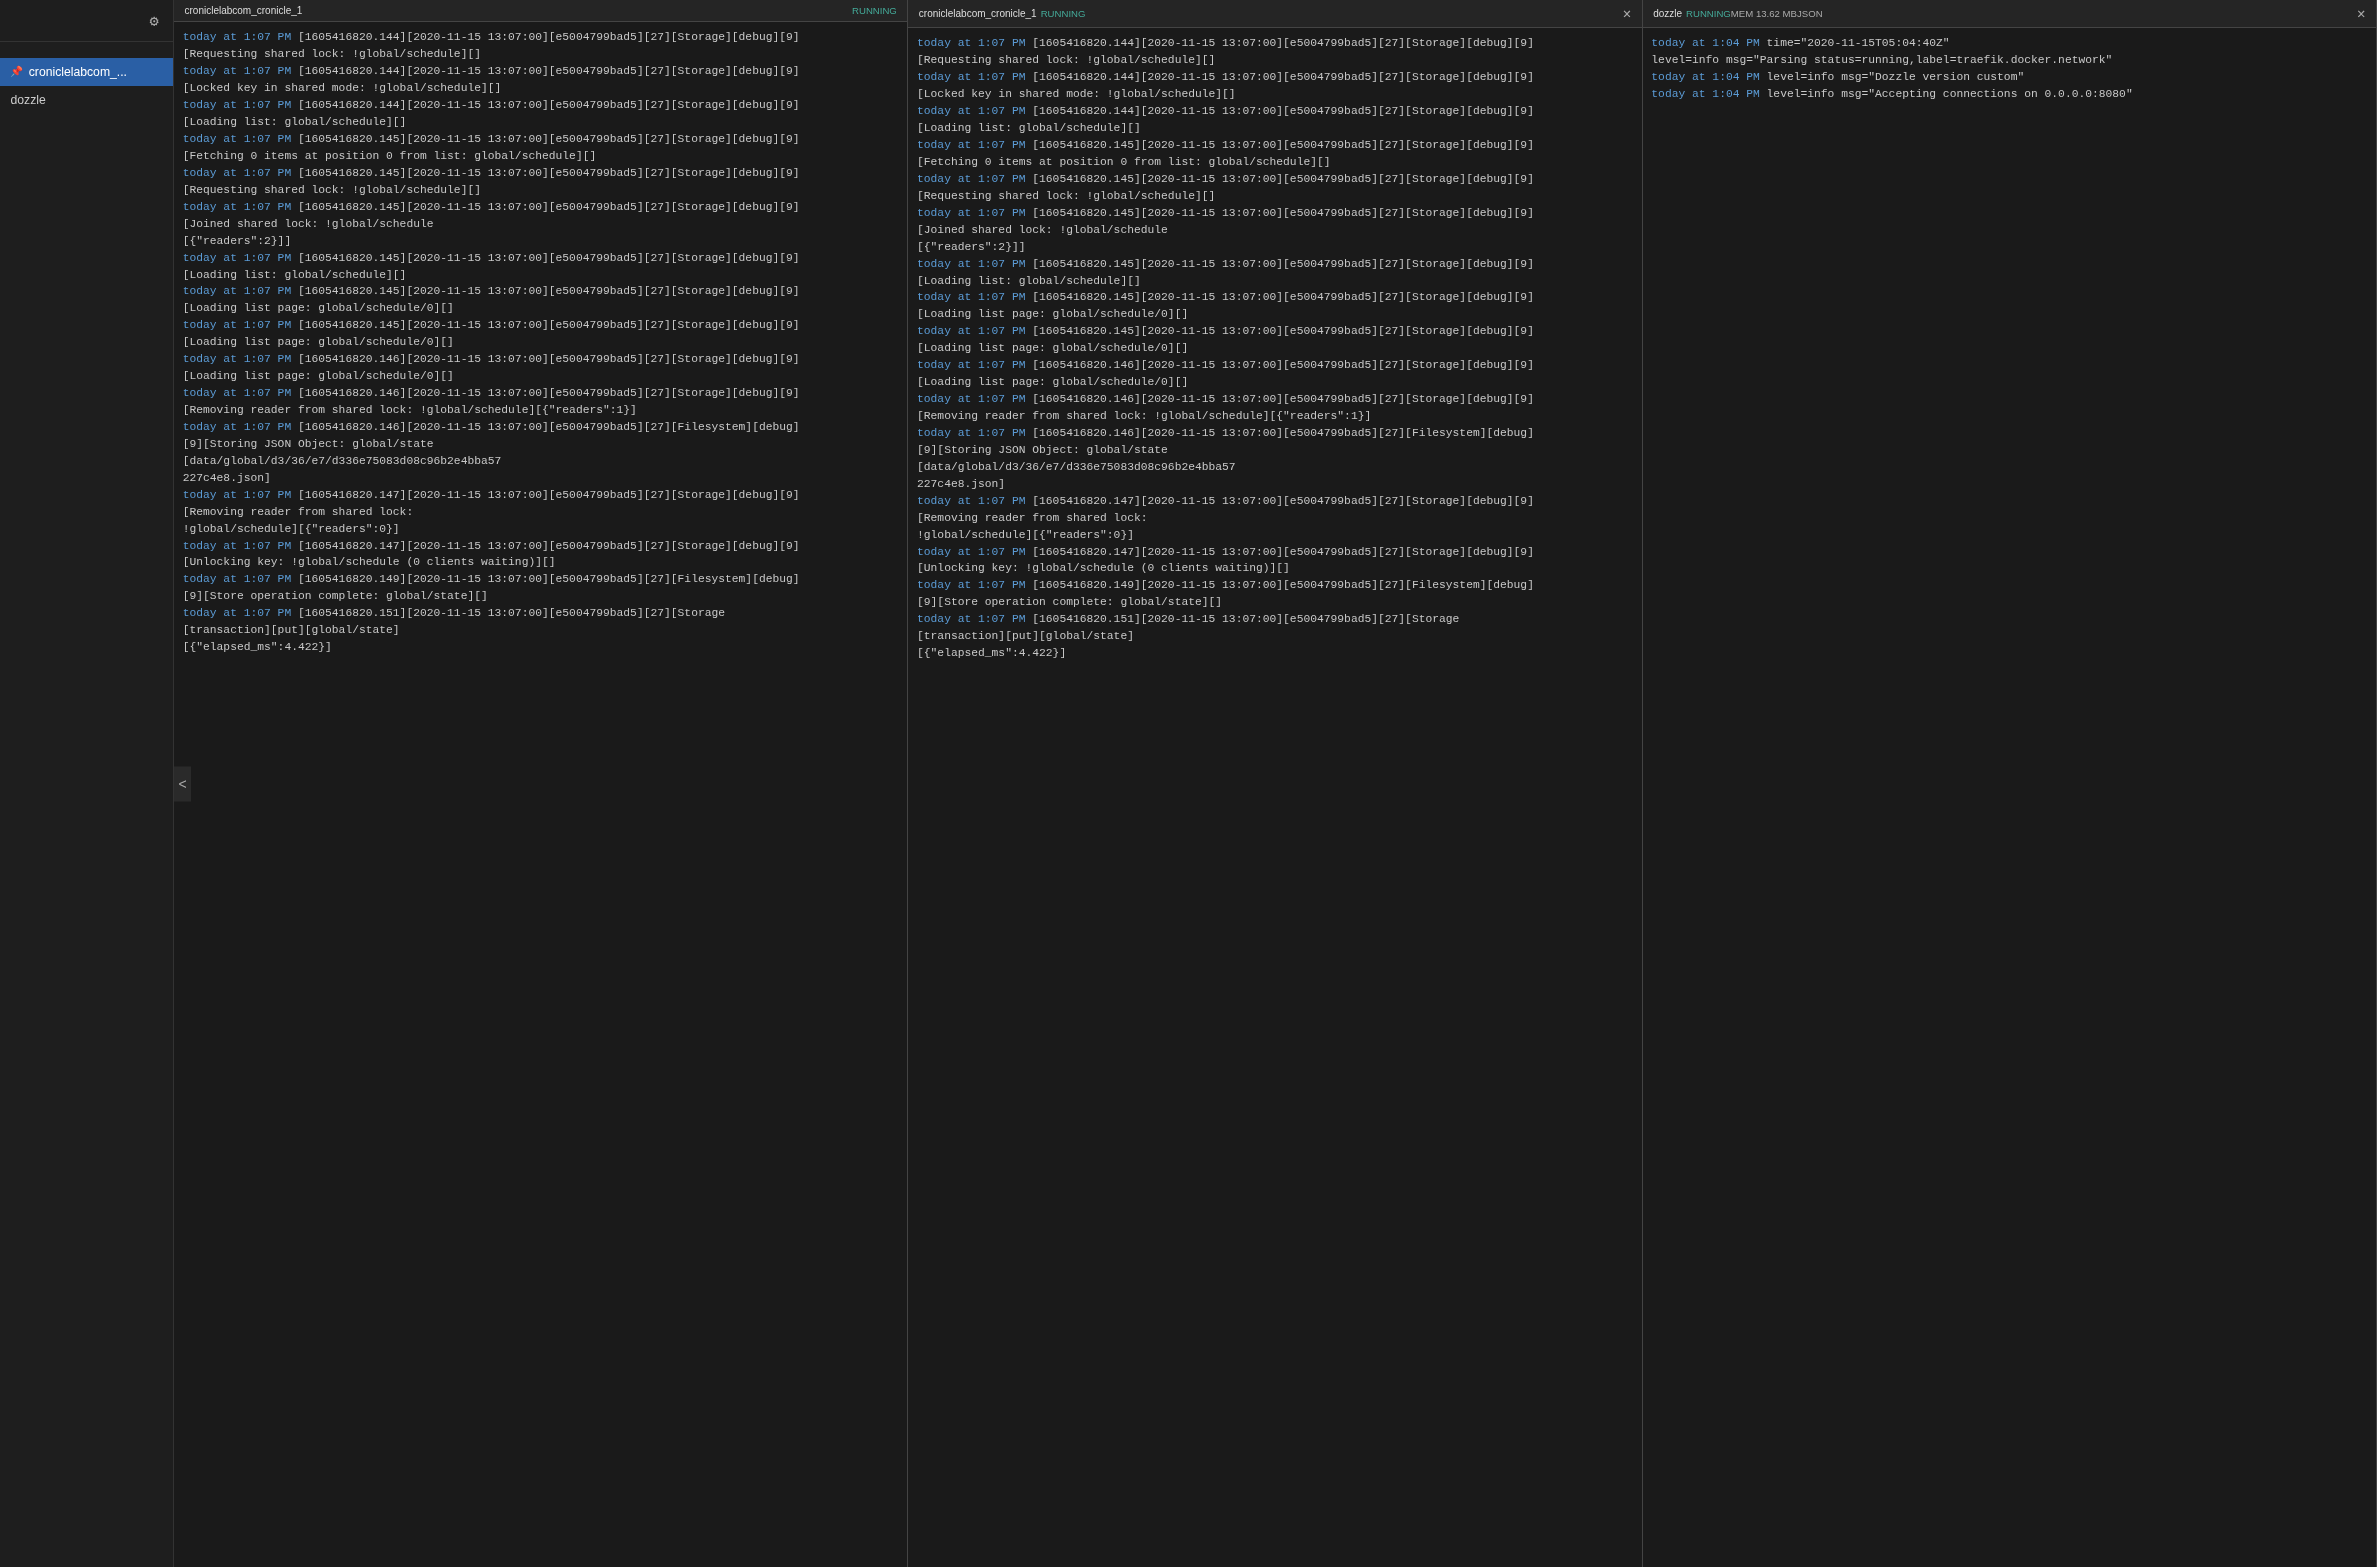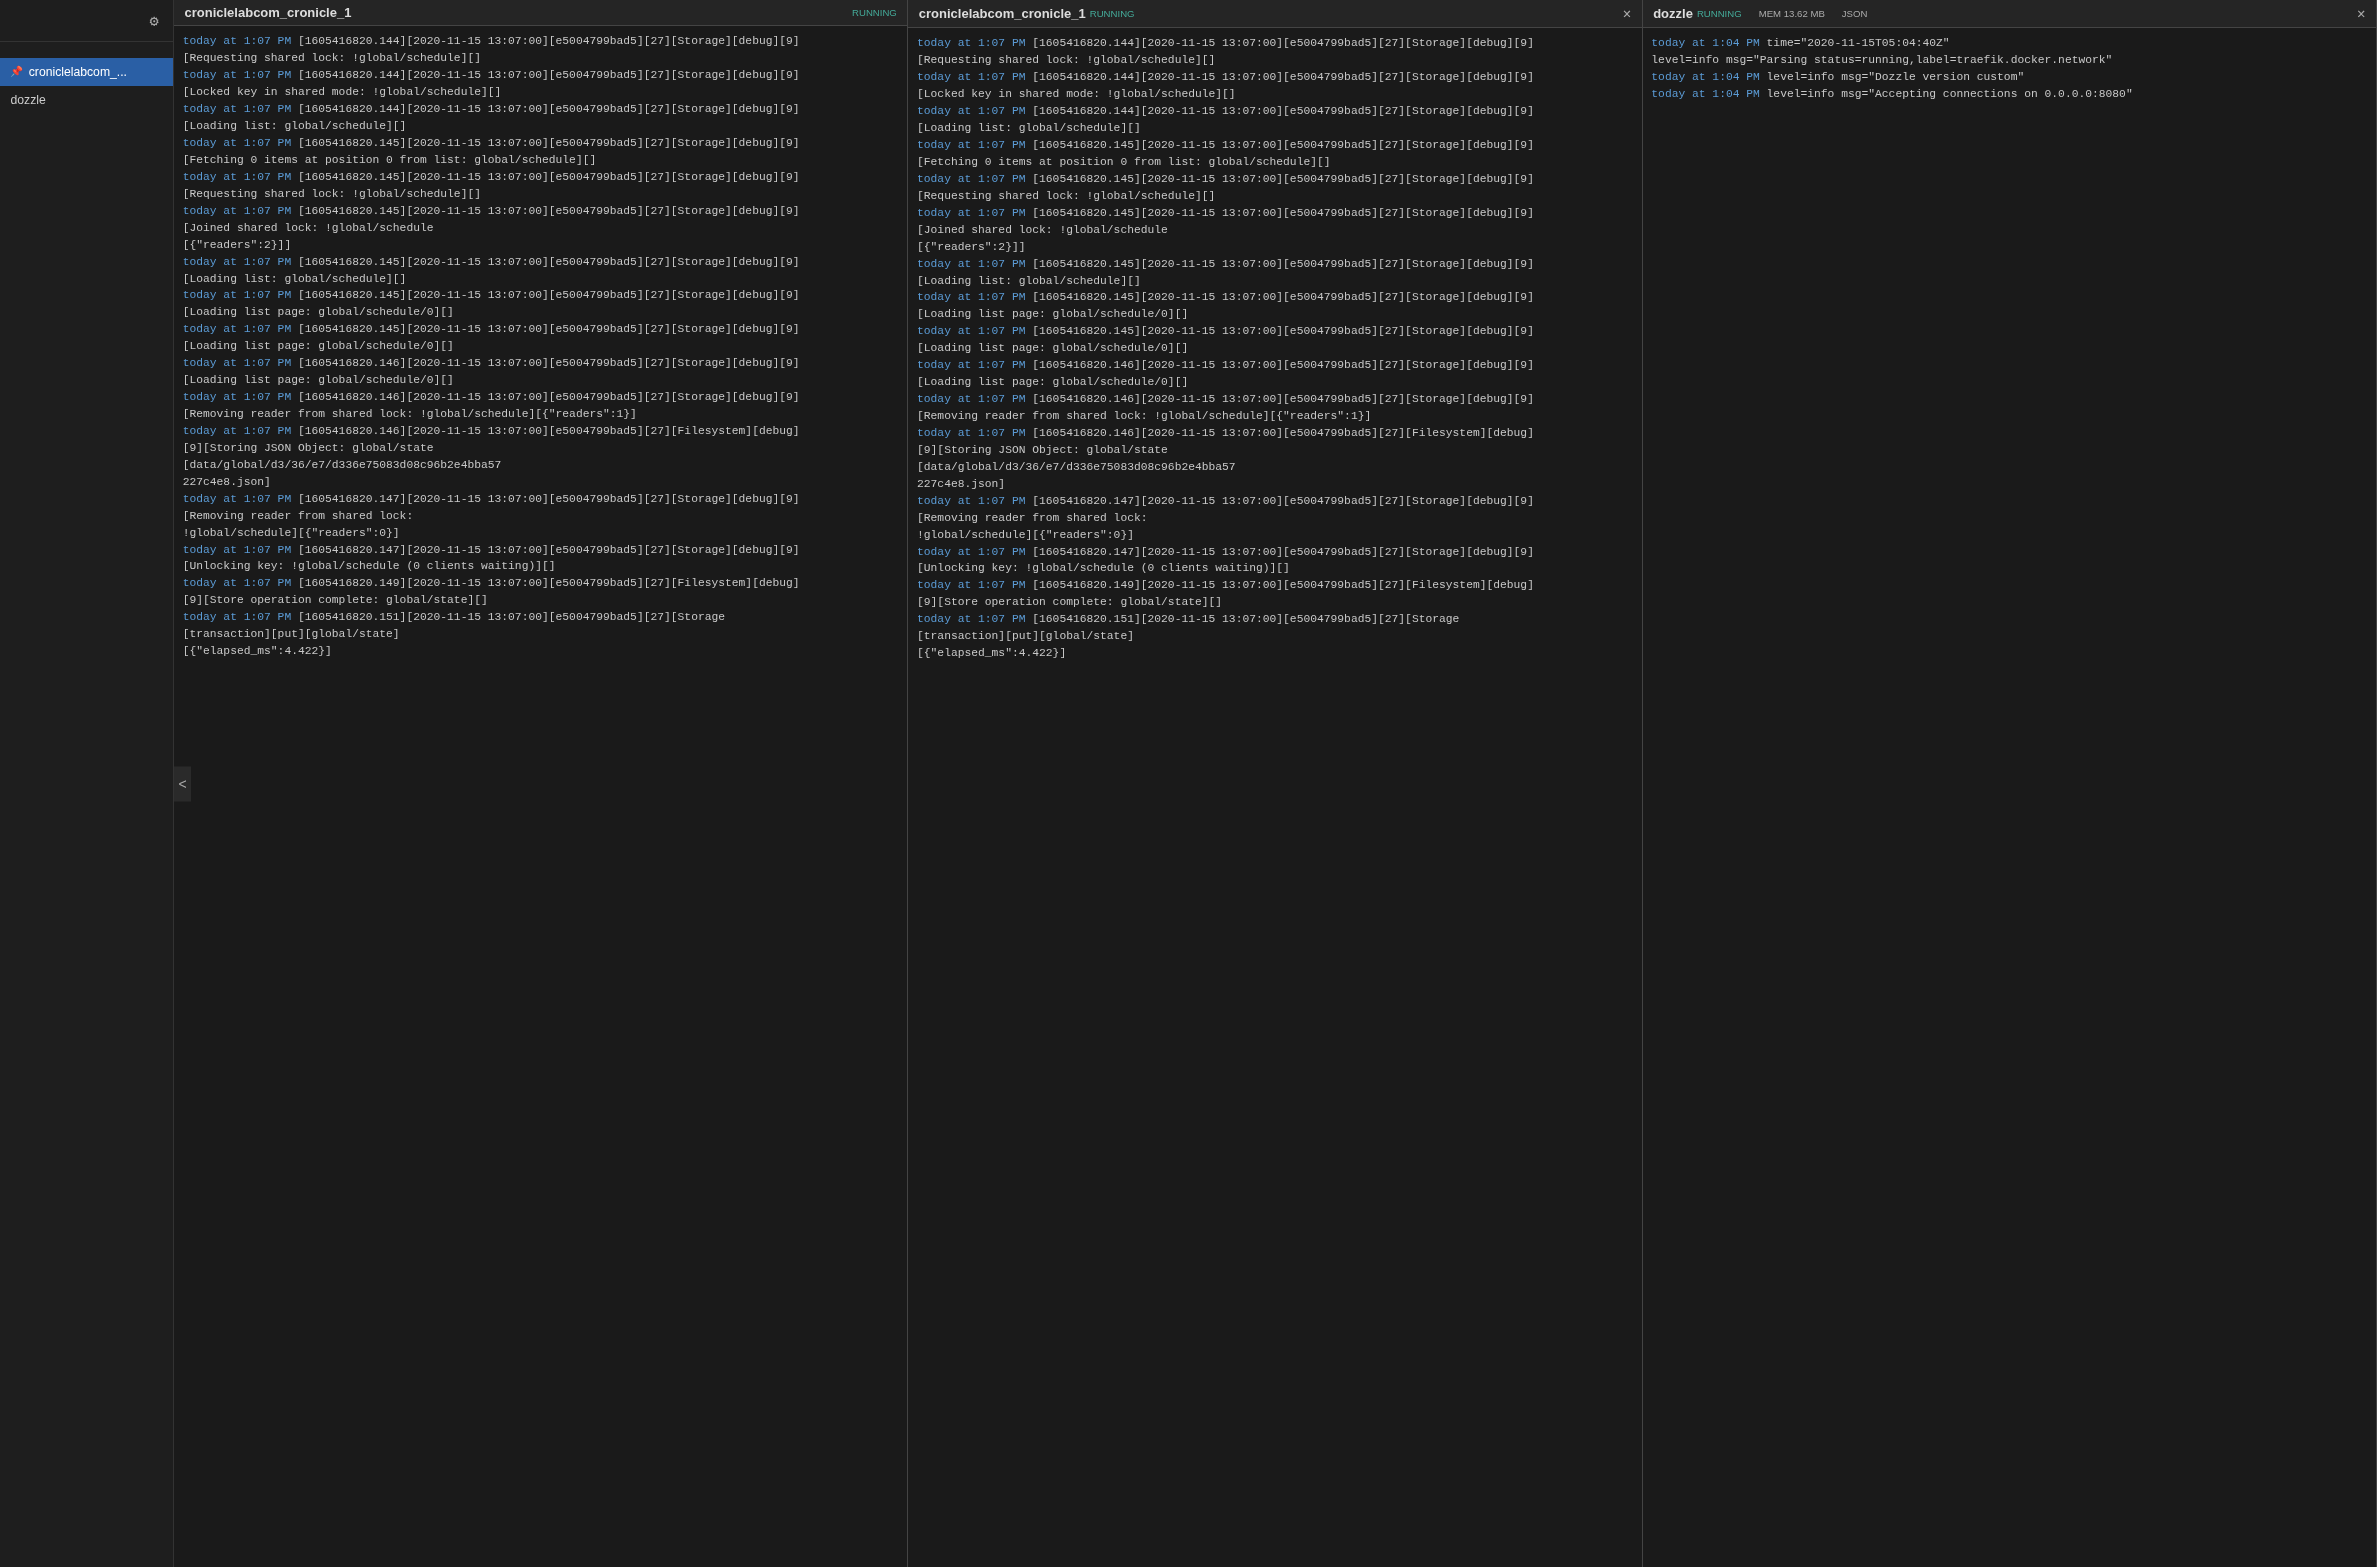--- a/index.html
+++ b/index.html
@@ -120,44 +120,43 @@
       align-items: center;
       justify-content: space-between;
       padding: 5.2px 10.5px;
       background: #252525;
       border-bottom: 0.9px solid #444;
       flex-shrink: 0;
     }
 
     .log-panel-title {
       font-family: Arial, sans-serif;
-      font-size: 13px;
+      font-size: 10px;
       color: #ddd;
-      font-weight: bold;
+      font-weight: normal;
     }
 
     .log-panel-status {
       font-family: Arial, sans-serif;
       font-size: 9.6px;
       color: #4a9;
       margin-left: 4px;
     }
 
     .log-panel-close {
       color: #aaa;
       cursor: pointer;
       font-size: 14px;
       margin-left: auto;
     }
 
     .log-panel-mem {
       font-family: Arial, sans-serif;
       font-size: 9.6px;
       color: #aaa;
-      margin-left: 17px;
     }
 
     .log-content {
       flex: 1;
       overflow-y: auto;
       padding: 7px 8.7px;
       background: #1a1a1a;
       line-height: 1.5;
     }
 

